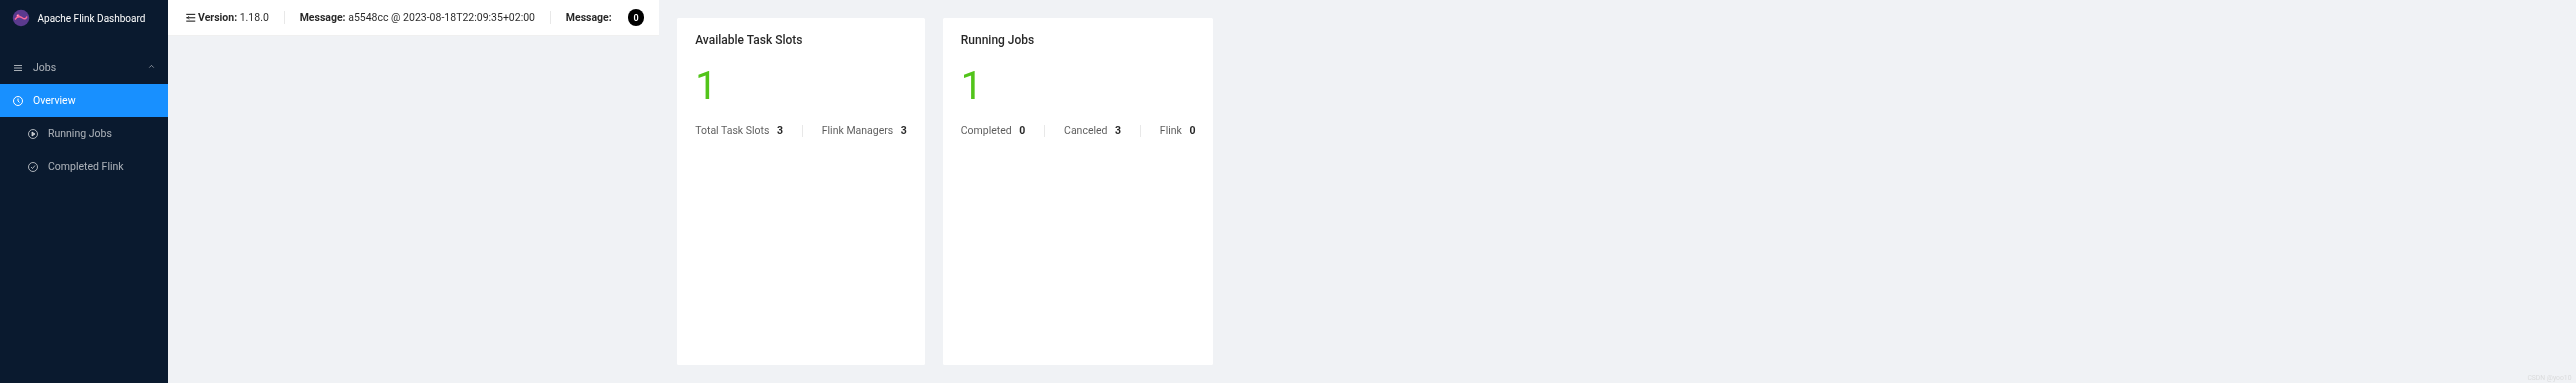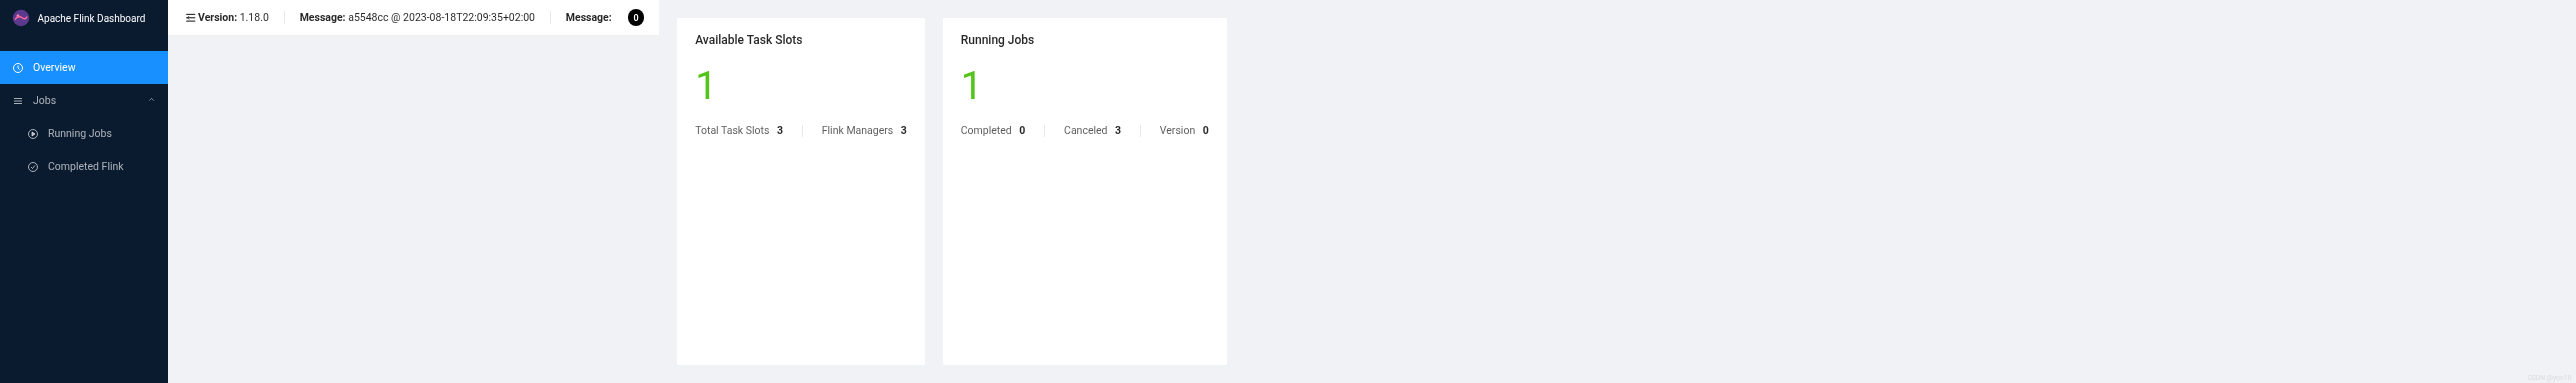--- a/index.html
+++ b/index.html
@@ -213,46 +213,46 @@
         <svg viewBox="0 0 24 24" fill="none">
           <circle cx="12" cy="12" r="11" fill="#5b3a8e"></circle>
           <path d="M4 14 Q8 8 14 12 Q18 15 20 10" stroke="#ff6b9d" stroke-width="2" fill="none"></path>
           <circle cx="8" cy="9" r="2" fill="#ff6b9d"></circle>
           <circle cx="7.5" cy="8.5" r="0.6" fill="#fff"></circle>
         </svg>
       </span>
       <span>Apache Flink Dashboard</span>
     </div>
     <nav class="nav">
-      <div class="nav-item active">
-        <span class="nav-icon">
-          <svg viewBox="0 0 24 24" fill="none" stroke="currentColor" stroke-width="2">
-            <circle cx="12" cy="12" r="9"></circle>
-            <path d="M12 7 L12 12 L15 15"></path>
-          </svg>
-        </span>
-        <span>Overview</span>
-      </div>
       <div class="nav-item parent">
         <div class="left">
           <span class="nav-icon">
             <svg viewBox="0 0 24 24" fill="none" stroke="currentColor" stroke-width="2">
               <line x1="4" y1="7" x2="20" y2="7"></line>
               <line x1="4" y1="12" x2="20" y2="12"></line>
               <line x1="4" y1="17" x2="20" y2="17"></line>
             </svg>
           </span>
           <span>Jobs</span>
         </div>
         <span class="chevron-icon">
           <svg viewBox="0 0 24 24" fill="none" stroke="currentColor" stroke-width="2">
             <polyline points="6 15 12 9 18 15"></polyline>
           </svg>
         </span>
       </div>
+      <div class="nav-item active">
+        <span class="nav-icon">
+          <svg viewBox="0 0 24 24" fill="none" stroke="currentColor" stroke-width="2">
+            <circle cx="12" cy="12" r="9"></circle>
+            <path d="M12 7 L12 12 L15 15"></path>
+          </svg>
+        </span>
+        <span>Overview</span>
+      </div>
       <div class="nav-item sub">
         <span class="nav-icon">
           <svg viewBox="0 0 24 24" fill="none" stroke="currentColor" stroke-width="2">
             <circle cx="12" cy="12" r="9"></circle>
             <polygon points="10,8 16,12 10,16" fill="currentColor"></polygon>
           </svg>
         </span>
         <span>Running Jobs</span>
       </div>
       <div class="nav-item sub">
@@ -322,21 +322,21 @@
             <span class="footer-label">Completed</span>
             <span class="footer-value">0</span>
           </div>
           <span class="footer-divider"></span>
           <div class="footer-item">
             <span class="footer-label">Canceled</span>
             <span class="footer-value">3</span>
           </div>
           <span class="footer-divider"></span>
           <div class="footer-item">
-            <span class="footer-label">Version</span>
+            <span class="footer-label">Flink</span>
             <span class="footer-value">0</span>
           </div>
         </div>
       </div>
     </div>
   </main>
 </div>
 
 <div class="watermark">CSDN @yoo10</div>
 

